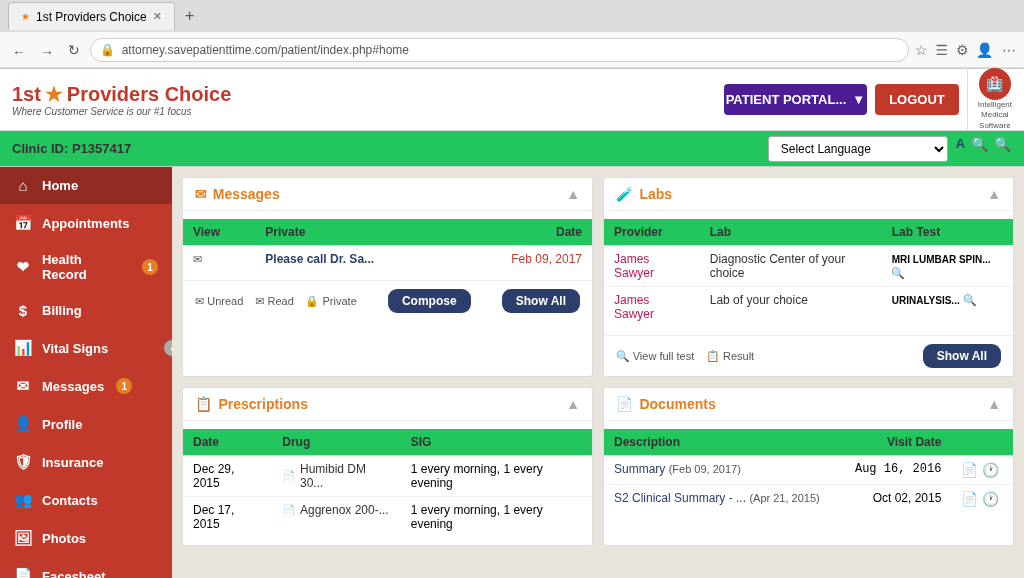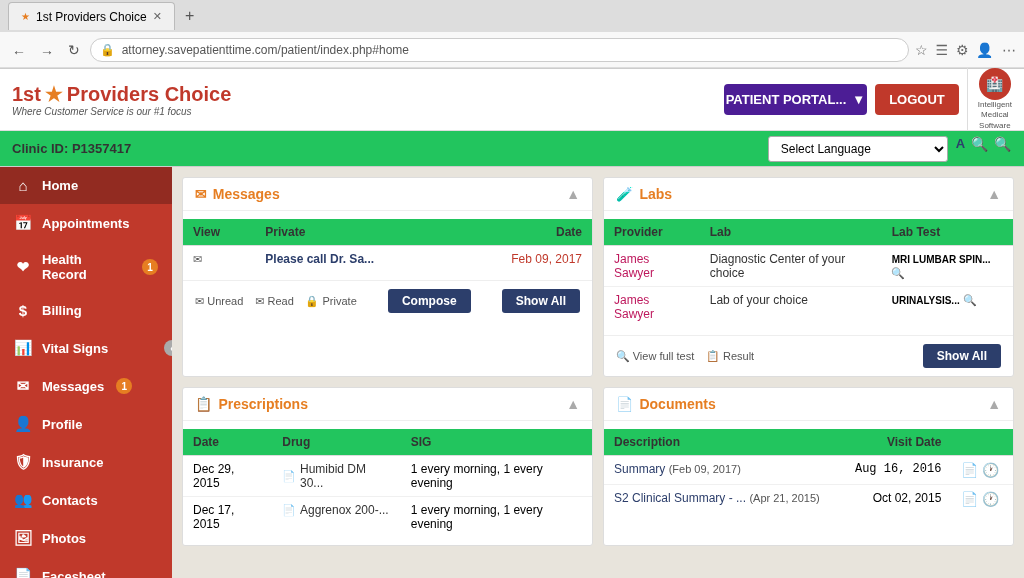--- a/index.html
+++ b/index.html
@@ -62,21 +62,21 @@
     th { background: #22c55e; padding: 6px 10px; text-align: left; color: #333; font-weight: bold; border-bottom: 1px solid #ddd; }
     td { padding: 6px 10px; border-bottom: 1px solid #f0f0f0; vertical-align: top; }
     tr:last-child td { border-bottom: none; }
     .msg-link { color: #2c3e6b; font-weight: bold; text-decoration: none; font-size: 12px; }
     .msg-date { color: #c0392b; font-size: 12px; }
     .msg-icon { color: #555; font-size: 11px; }
 
     
     .card-footer { display: flex; align-items: center; padding: 8px 12px; border-top: 1px solid #eee; gap: 12px; }
     .footer-link { color: #555; font-size: 11px; display: flex; align-items: center; gap: 3px; cursor: pointer; }
-    .footer-btn { background: #2c3e6b; color: white; border: none; padding: 5px 14px; font-size: 12px; font-weight: bold; border-radius: 3px; cursor: pointer; margin-left: auto; }
+    .footer-btn { background: #2c3e6b; color: white; border: none; padding: 5px 14px; font-size: 12px; font-weight: bold; border-radius: 9px; cursor: pointer; margin-left: auto; }
     .search-icon-sm { font-size: 11px; color: #666; cursor: pointer; }
 
     
     .provider-name { color: #be185d; font-size: 12px; }
     .lab-name { color: #333; font-size: 12px; }
     .lab-test { color: #000000; font-size: 10px; font-weight: bold; }
 
     
     .doc-desc { color: #2c3e6b; font-size: 12px; }
     .doc-date { color: #555; font-size: 11px; }

